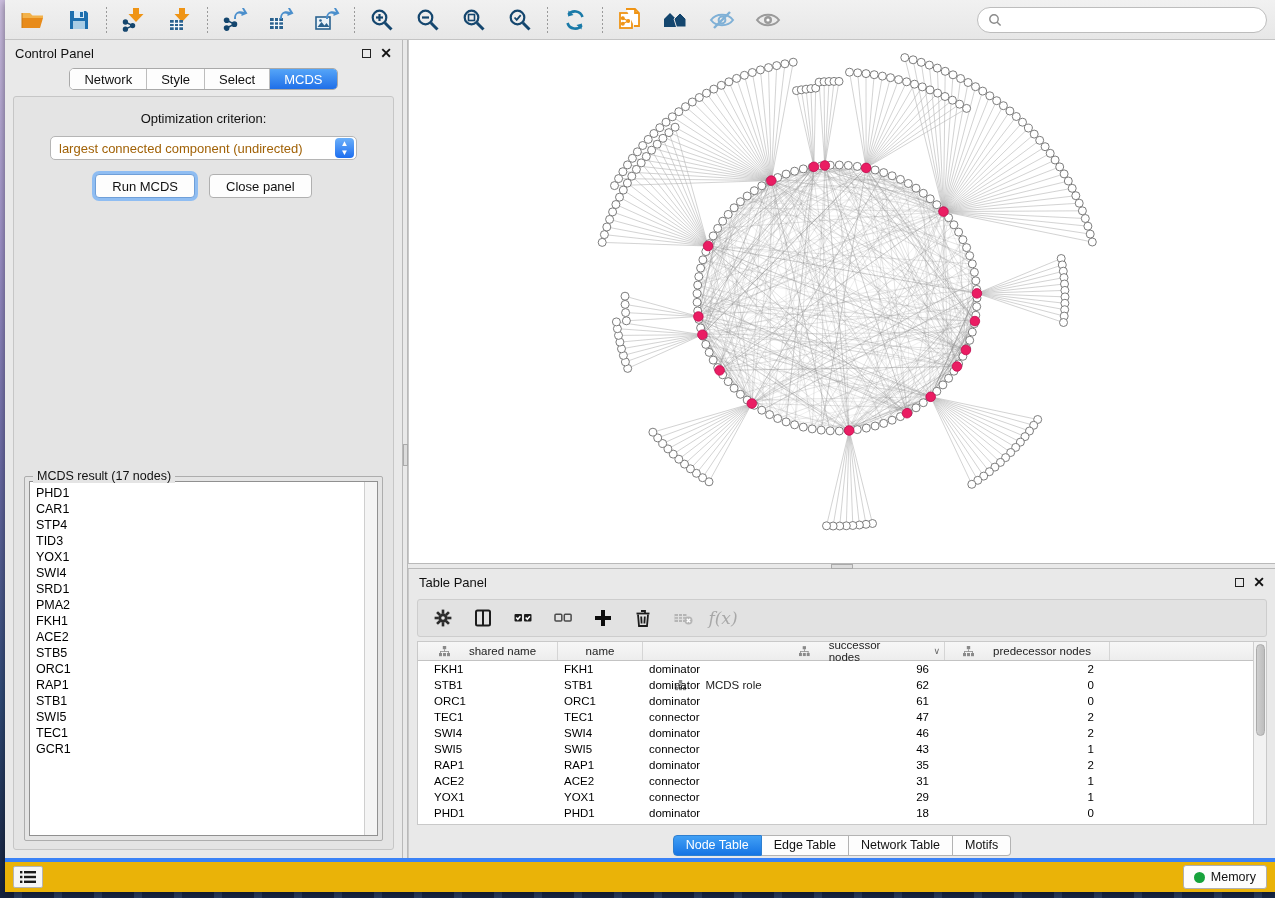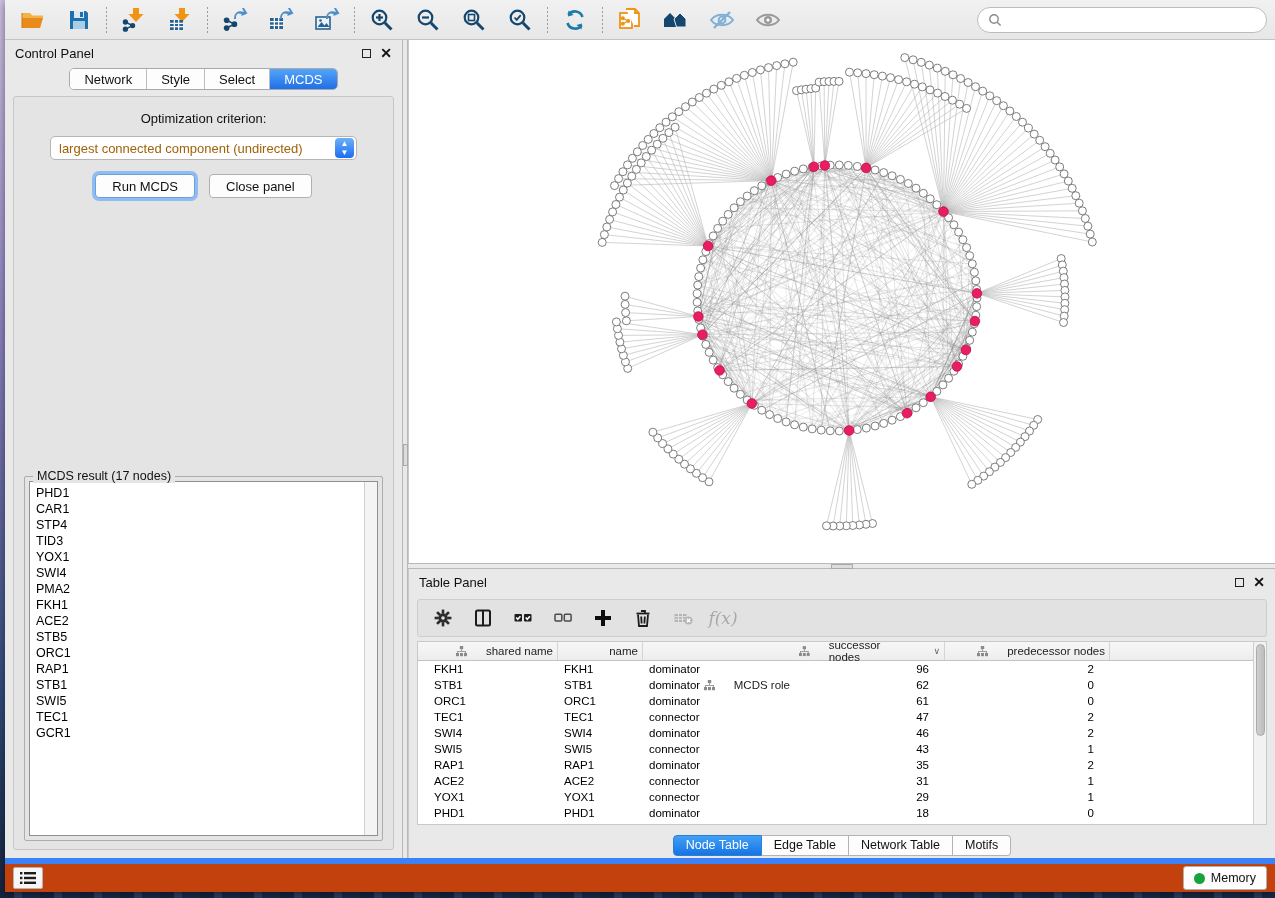--- a/index.html
+++ b/index.html
@@ -107,39 +107,39 @@
     gap:14px; padding:0 12px; }
   .tp-btn { width:26px; height:26px; display:flex; align-items:center; justify-content:center; cursor:pointer; }
   .tp-btn.disabled { cursor:default; }
   .fx-label { font-family:"DejaVu Serif", serif; font-style:italic; font-size:17px; color:#a8a8a8; }
 
   .table-wrap { flex:1; margin:2px 8px 0 8px; background:#fff; border:1px solid #c9c9c9;
     display:flex; min-height:0; }
   .grid { flex:1; min-width:0; overflow:hidden; font-size:11.5px; }
   .grid-header { display:flex; background:linear-gradient(#f7f7f7,#ededed);
     border-bottom:1px solid #c3c3c3; height:19px; }
-  .gh-cell { display:flex; align-items:center; gap:19px; justify-content:flex-end;
+  .gh-cell { display:flex; align-items:center; gap:19px; justify-content:center;
     border-right:1px solid #d5d5d5; color:#222; font-size:11.5px; padding:0 4px; cursor:pointer; }
   .gh-cell .sort { font-size:9px; color:#666; margin-left:2px; }
   .grid-row { display:flex; height:16px; align-items:center; background:#fff; }
   .g-cell { padding:0 6px; white-space:nowrap; overflow:hidden; color:#000; }
   .v-scroll { width:13px; background:#f2f2f2; border-left:1px solid #cfcfcf; position:relative; }
   .v-thumb { position:absolute; top:2px; left:1.5px; width:9px; height:92px;
     background:linear-gradient(90deg,#cfcfcf,#bdbdbd); border-radius:5px; border:1px solid #ababab; }
 
   .bottom-tabs { height:26px; display:flex; justify-content:center; align-items:center; gap:0;margin-top:7px; }
   .btab { height:21px; padding:0 12px; display:flex; align-items:center; font-size:12.5px;
     background:#fdfdfd; border:1px solid #b3b3b3; border-left:none; color:#111; cursor:pointer; }
   .btab:first-child { border-left:1px solid #b3b3b3; border-radius:4px 0 0 4px; }
   .btab:last-child { border-radius:0 4px 4px 0; }
   .btab.active { background:linear-gradient(#41a0f5,#1674e4); color:#fff; border-color:#2e7fd0; }
 
   
-  .statusbar { position:absolute; left:0; right:0; bottom:0; height:34px; background:#c2410c;
-    border-top:6px solid #3b82f6; display:flex; align-items:center; padding:0 8px; }
+  .statusbar { position:absolute; left:0; right:0; bottom:0; height:34px; background:#eab308;
+    border-top:4px solid #3b82f6; display:flex; align-items:center; padding:0 8px; }
   .status-left-btn { width:30px; height:22px; border:1px solid #b5b5b5; background:#f6f6f6;
     border-radius:2px; display:flex; align-items:center; justify-content:center; cursor:pointer; }
   .memory-btn { margin-left:auto; height:24px; border:1px solid #b0b0b0; background:#fdfdfd;
     border-radius:3px; display:flex; align-items:center; gap:6px; padding:0 10px;
     font-size:12.5px; color:#111; cursor:pointer; }
   .mem-dot { width:11px; height:11px; border-radius:50%; background:#17a33c; }
 </style>
 </head>
 <body>
 
@@ -378,20 +378,21 @@
         <div class="mcds-fieldset">
           <span class="mcds-legend">MCDS result (17 nodes)</span>
           <div class="mcds-listbox">
             <ul class="mcds-list" id="mcds-list">
                 <li>PHD1</li>
                 <li>CAR1</li>
                 <li>STP4</li>
                 <li>TID3</li>
                 <li>YOX1</li>
                 <li>SWI4</li>
+                <li>SRD1</li>
                 <li>PMA2</li>
                 <li>FKH1</li>
                 <li>ACE2</li>
                 <li>STB5</li>
                 <li>ORC1</li>
                 <li>RAP1</li>
                 <li>STB1</li>
                 <li>SWI5</li>
                 <li>TEC1</li>
                 <li>GCR1</li>

